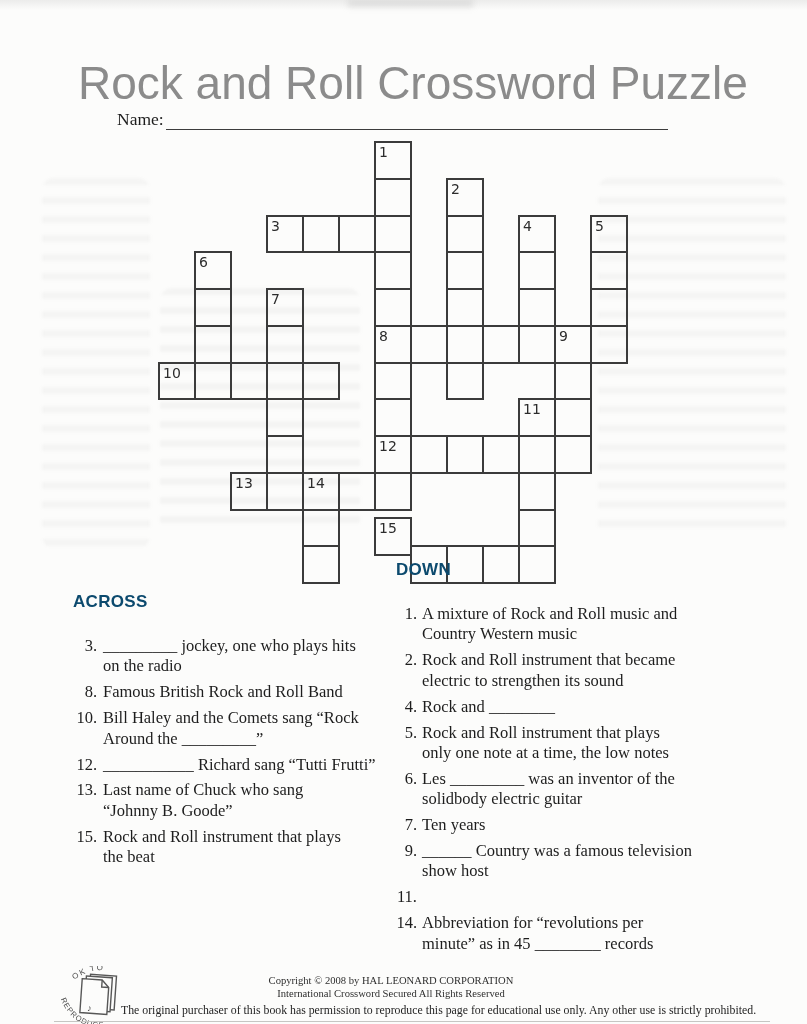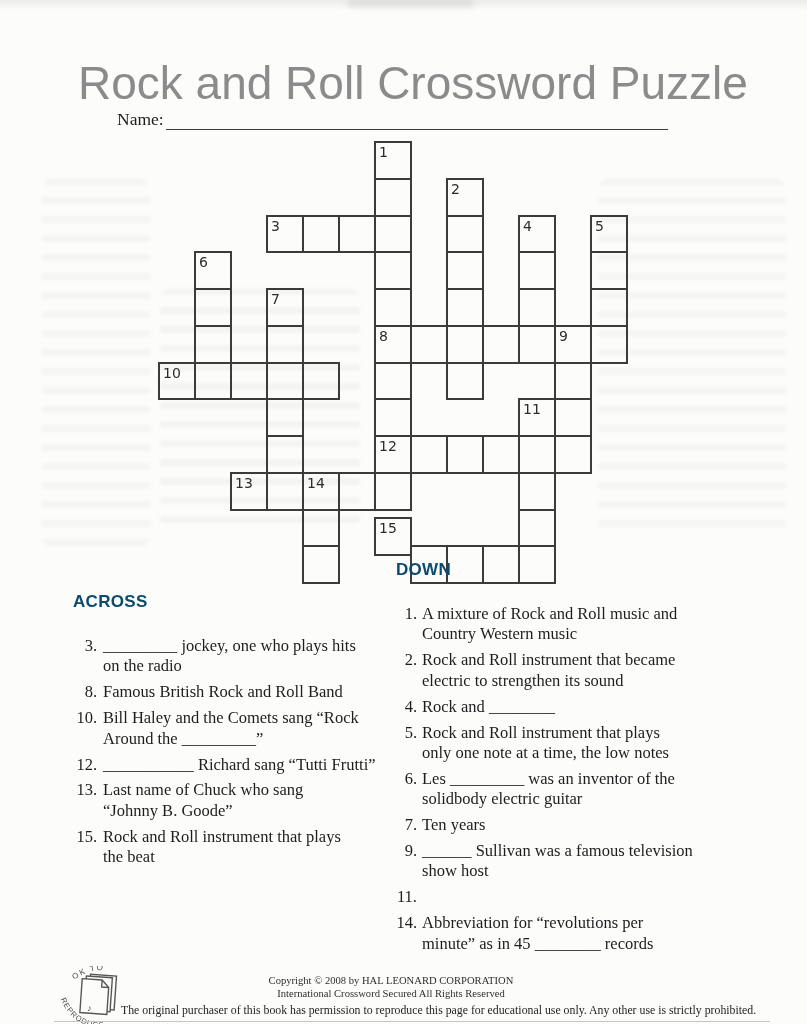--- a/index.html
+++ b/index.html
@@ -223,21 +223,21 @@
         <span class="clue-num">6.</span>
         <span class="clue-text">Les _________ was an inventor of the
 solidbody electric guitar</span>
       </div>
       <div class="clue">
         <span class="clue-num">7.</span>
         <span class="clue-text">Ten years</span>
       </div>
       <div class="clue">
         <span class="clue-num">9.</span>
-        <span class="clue-text">______ Sullivan was a famous television
+        <span class="clue-text">______ Country was a famous television
 show host</span>
       </div>
       <div class="clue">
         <span class="clue-num">11.</span>
       </div>
       <div class="clue">
         <span class="clue-num">14.</span>
         <span class="clue-text">Abbreviation for “revolutions per
 minute” as in 45 ________ records</span>
       </div>

